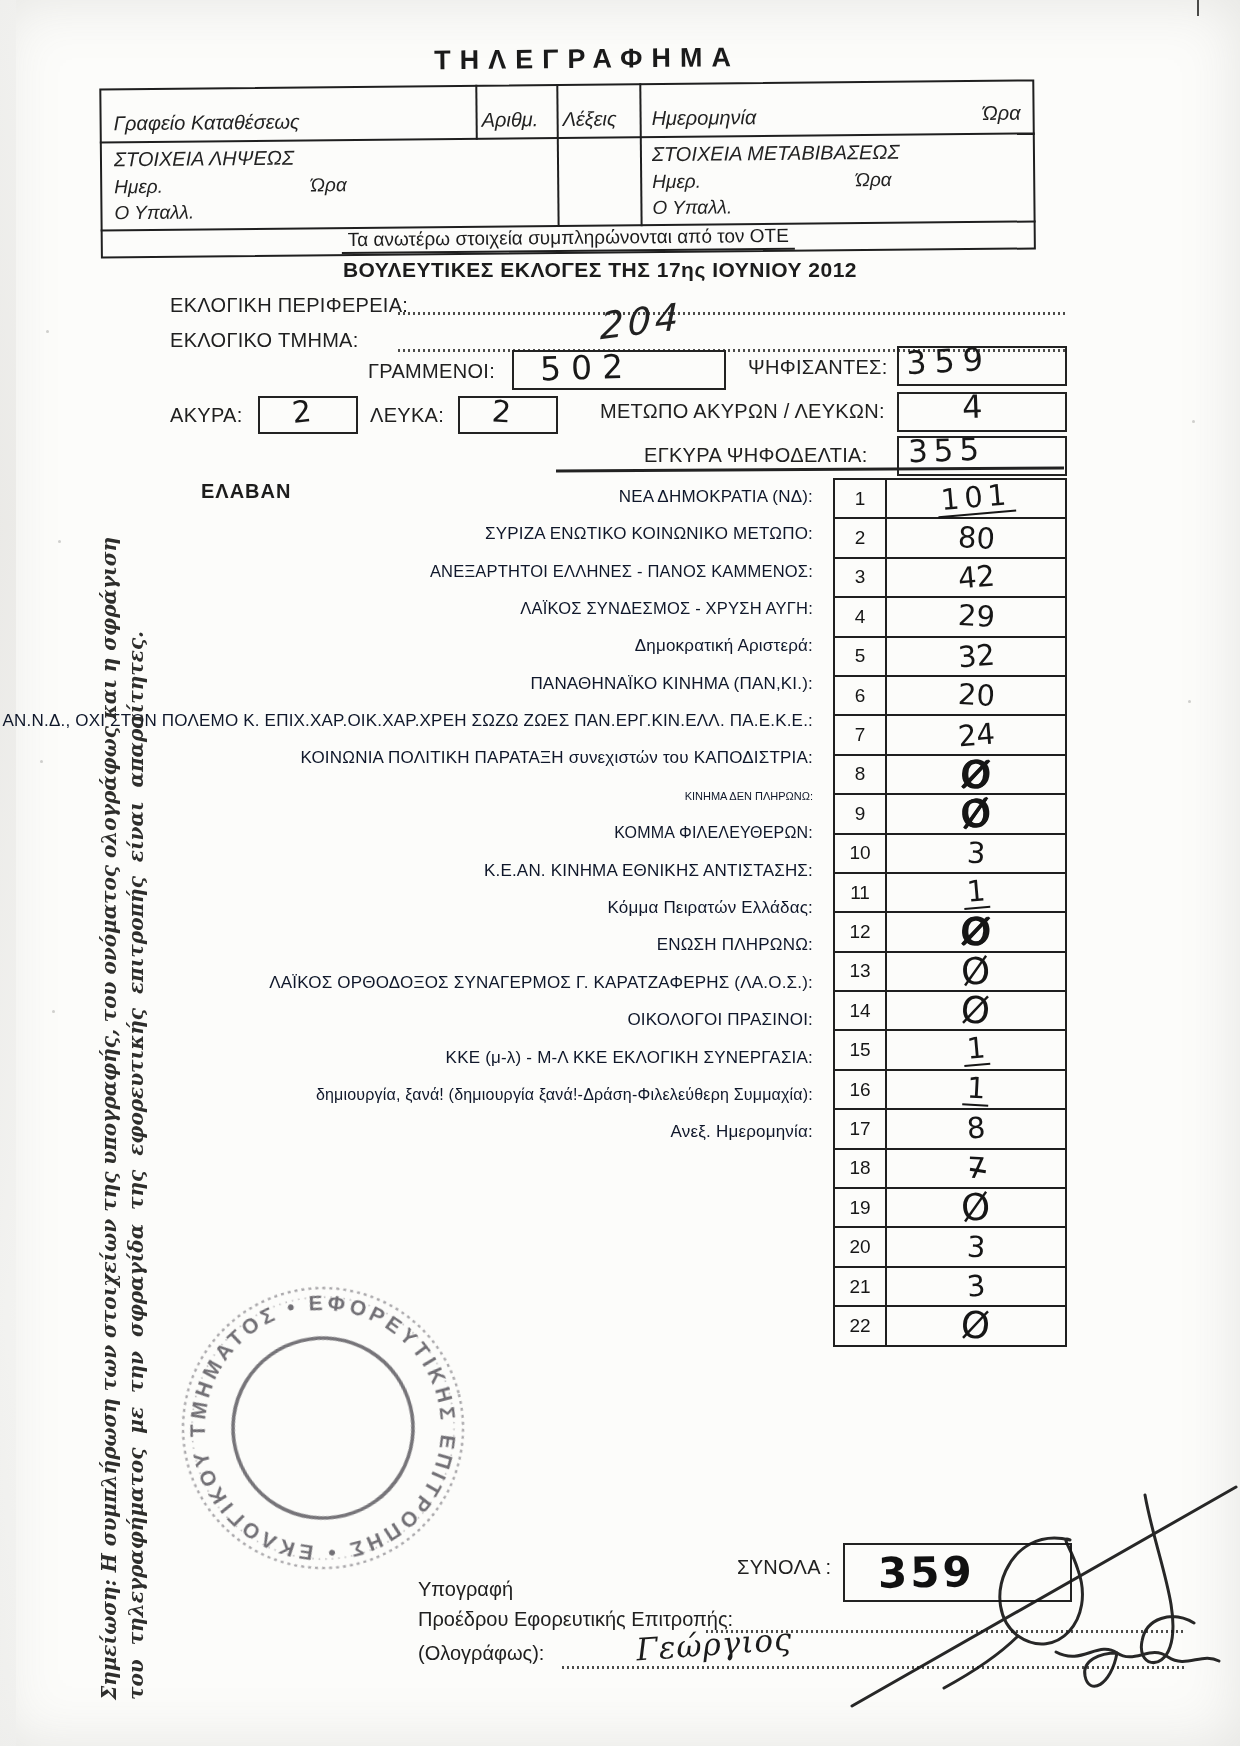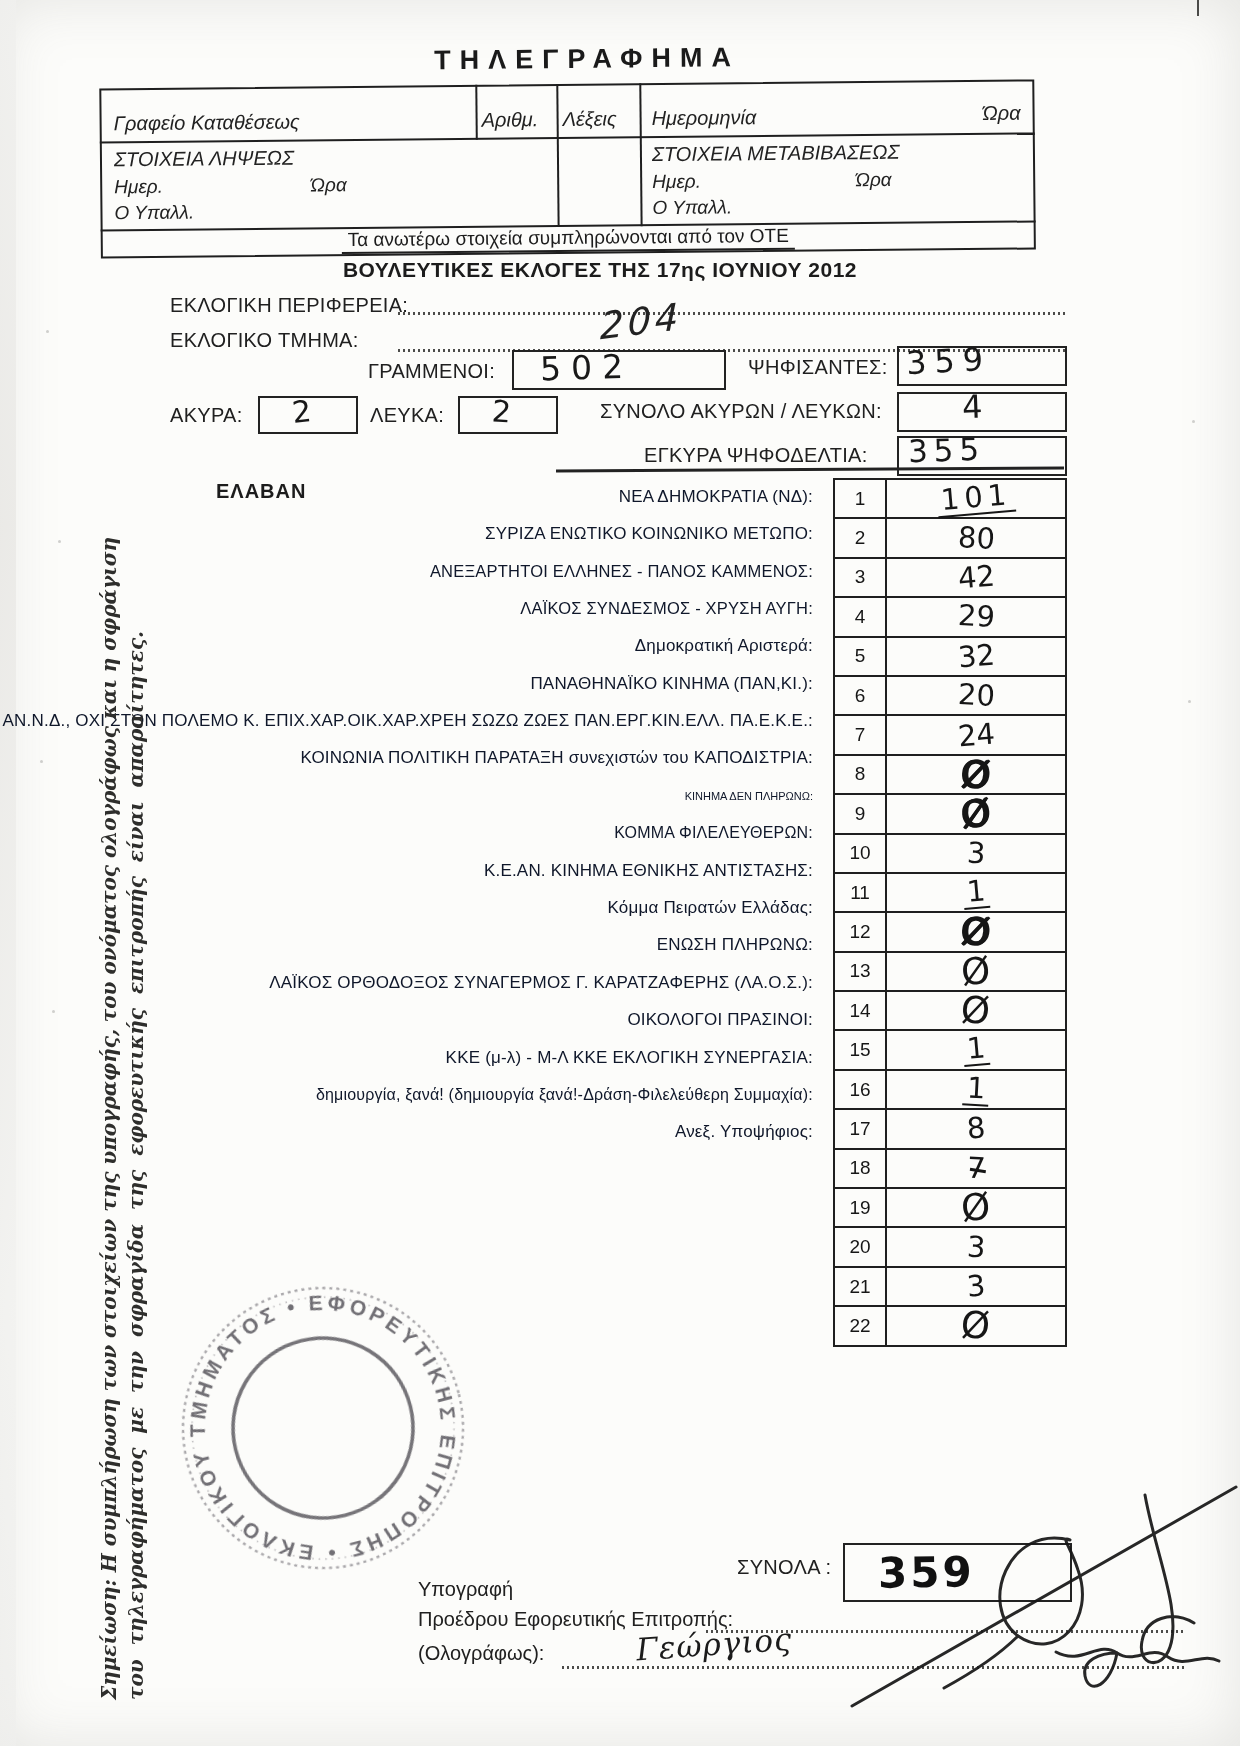--- a/index.html
+++ b/index.html
@@ -41,21 +41,21 @@
   .pval{flex:1;display:flex;align-items:center;justify-content:center;position:relative;overflow:visible;}
   .val{font-family:"DejaVu Sans",sans-serif;color:#161616;font-size:29px;position:relative;line-height:1;}
   .prow:nth-child(odd) .val{transform:rotate(-5deg);}
   .prow:nth-child(even) .val{transform:rotate(3deg);}
   .val.u{border-bottom:2.5px solid #161616;padding:0 4px 1px 4px;}
   .val.z{font-size:37px;}
   .val.scr{text-shadow:1.3px 0 0 #161616,0 1.2px 0 #161616,-1px .6px 0 #161616;}
   .val.wide{letter-spacing:5px;}
   .val.seven::after{content:"";position:absolute;left:3px;top:15px;width:16px;height:2.6px;background:#161616;transform:rotate(6deg);}
   .hr-parties{left:556px;top:468px;width:508px;height:3.2px;background:#222;transform:rotate(-0.35deg);}
-  .elavan{left:216px;top:480px;font-size:20px;font-weight:bold;letter-spacing:1px;text-align:right;}
+  .elavan{left:201px;top:480px;font-size:20px;font-weight:bold;letter-spacing:1px;text-align:right;}
   
   #sidenote{left:96px;top:1700px;width:1250px;transform:rotate(-90deg);transform-origin:0 0;
             font-family:"DejaVu Serif","Liberation Serif",serif;font-style:italic;font-weight:bold;
             font-size:20px;color:#2e2e2c;line-height:27px;white-space:nowrap;}
   #sidenote .ln2{word-spacing:7px;}
   
   .sig-text{font-size:20px;color:#202020;white-space:nowrap;}
   .holo{font-family:"DejaVu Serif","Liberation Serif",serif;font-style:italic;font-size:31px;color:#1b1b1b;transform:rotate(-4deg);letter-spacing:1px;}
   .totval{font-family:"DejaVu Sans",sans-serif;font-size:42px;font-weight:bold;color:#111;letter-spacing:3px;transform:rotate(-1deg);}
   #stamp{left:166px;top:1278px;opacity:.82;filter:blur(.4px);transform:rotate(-14deg);}
@@ -128,21 +128,21 @@
   <div class="abs hand" style="left:906px;top:342px;font-size:32px;letter-spacing:8px;transform:rotate(-3deg)">359</div>
 
   <div class="abs flabel" style="left:170px;top:404px">ΑΚΥΡΑ:</div>
   <div class="abs fbox" style="left:258px;top:396px;width:96px;height:34px"></div>
   <div class="abs hand" style="left:292px;top:394px;font-size:30px;transform:rotate(-6deg)">2</div>
 
   <div class="abs flabel" style="left:370px;top:404px">ΛΕΥΚΑ:</div>
   <div class="abs fbox" style="left:458px;top:396px;width:96px;height:34px"></div>
   <div class="abs hand" style="left:492px;top:394px;font-size:30px;transform:rotate(4deg)">2</div>
 
-  <div class="abs flabel" style="left:600px;top:400px">ΣΥΝΟΛΟ ΑΚΥΡΩΝ / ΛΕΥΚΩΝ:</div>
+  <div class="abs flabel" style="left:600px;top:400px">ΜΕΤΩΠΟ ΑΚΥΡΩΝ / ΛΕΥΚΩΝ:</div>
   <div class="abs fbox" style="left:897px;top:392px;width:166px;height:36px"></div>
   <div class="abs hand" style="left:962px;top:388px;font-size:32px;transform:rotate(-2deg)">4</div>
 
   <div class="abs flabel" style="left:644px;top:444px">ΕΓΚΥΡΑ ΨΗΦΟΔΕΛΤΙΑ:</div>
   <div class="abs fbox" style="left:897px;top:436px;width:166px;height:36px"></div>
   <div class="abs hand" style="left:908px;top:432px;font-size:31px;letter-spacing:6px;transform:rotate(-2deg)">355</div>
 
   <div class="abs hr-parties"></div>
   <div class="abs elavan">ΕΛΑΒΑΝ</div>
 
@@ -157,21 +157,21 @@
       <div class="plabel">ΚΟΙΝΩΝΙΑ ΠΟΛΙΤΙΚΗ ΠΑΡΑΤΑΞΗ συνεχιστών του ΚΑΠΟΔΙΣΤΡΙΑ:</div>
       <div class="plabel">ΚΙΝΗΜΑ ΔΕΝ ΠΛΗΡΩΝΩ:</div>
       <div class="plabel">ΚΟΜΜΑ ΦΙΛΕΛΕΥΘΕΡΩΝ:</div>
       <div class="plabel">Κ.Ε.ΑΝ. ΚΙΝΗΜΑ ΕΘΝΙΚΗΣ ΑΝΤΙΣΤΑΣΗΣ:</div>
       <div class="plabel">Κόμμα Πειρατών Ελλάδας:</div>
       <div class="plabel">ΕΝΩΣΗ ΠΛΗΡΩΝΩ:</div>
       <div class="plabel">ΛΑΪΚΟΣ ΟΡΘΟΔΟΞΟΣ ΣΥΝΑΓΕΡΜΟΣ Γ. ΚΑΡΑΤΖΑΦΕΡΗΣ (ΛΑ.Ο.Σ.):</div>
       <div class="plabel">ΟΙΚΟΛΟΓΟΙ ΠΡΑΣΙΝΟΙ:</div>
       <div class="plabel">ΚΚΕ (μ-λ) - Μ-Λ ΚΚΕ ΕΚΛΟΓΙΚΗ ΣΥΝΕΡΓΑΣΙΑ:</div>
       <div class="plabel">δημιουργία, ξανά! (δημιουργία ξανά!-Δράση-Φιλελεύθερη Συμμαχία):</div>
-      <div class="plabel">Ανεξ. Υποψήφιος:</div>
+      <div class="plabel">Ανεξ. Ημερομηνία:</div>
     </div>
   <div class="abs" id="ptable">
       <div class="prow">
         <div class="pnum">1</div>
         <div class="pval">
           <span class="val u wide">101</span>
         </div>
       </div>
       <div class="prow">
         <div class="pnum">2</div>

